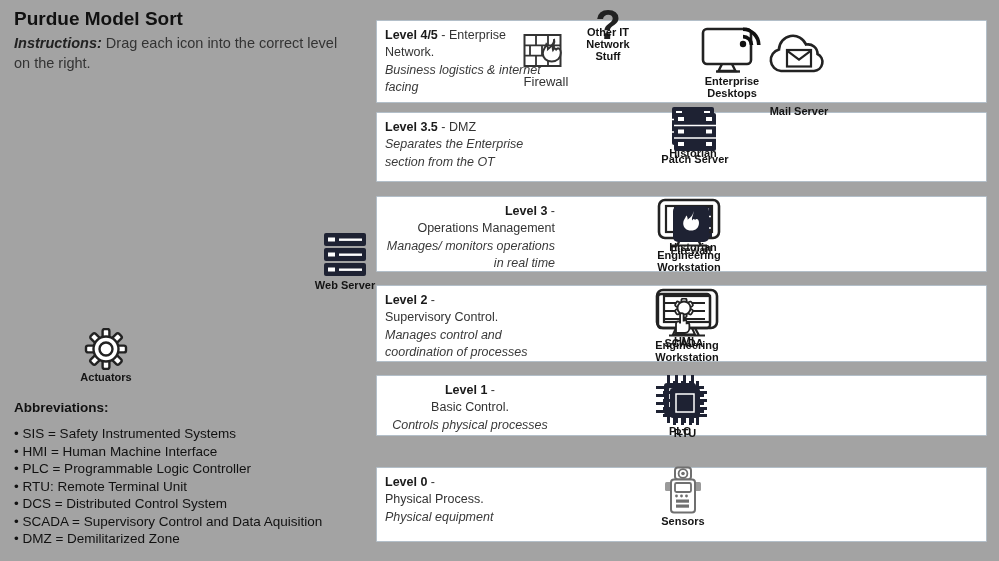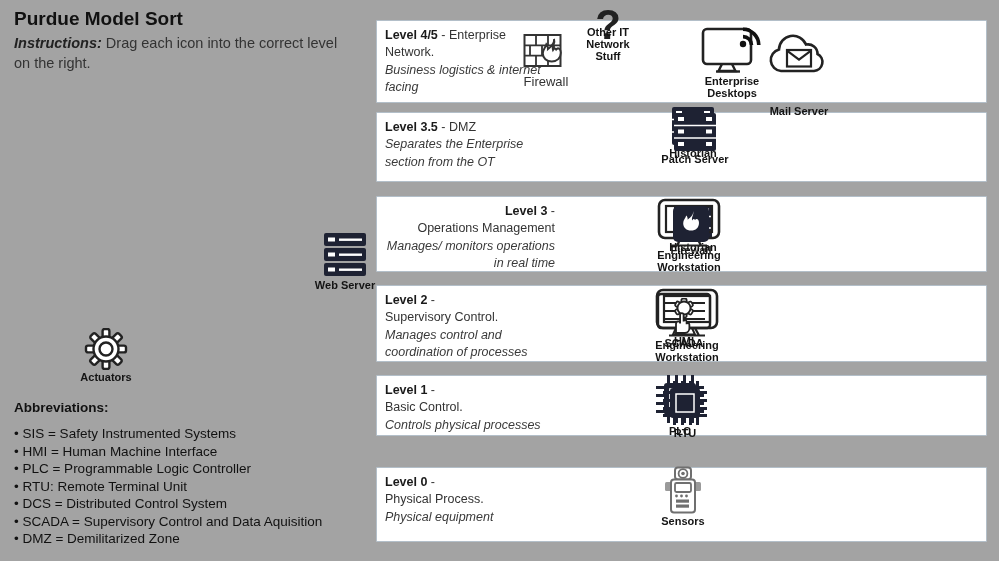--- a/index.html
+++ b/index.html
@@ -110,21 +110,21 @@
   </div>
 
   <div class="lvl-box" style="top:285px;height:77px;">
     <div class="lvl-text">
       <span class="b">Level 2</span><span> -</span>
       <div>Supervisory Control.</div>
       <div class="desc">Manages control and coordination of processes</div>
     </div>
   </div>
 
-  <div class="lvl-box" style="top:375px;height:61px;">
+  <div class="lvl-box" style="top:375px;height:61px;text-align:center;">
     <div class="lvl-text">
       <span class="b">Level 1</span><span> -</span>
       <div>Basic Control.</div>
       <div class="desc">Controls physical processes</div>
     </div>
   </div>
 
   <div class="lvl-box" style="top:467px;height:75px;">
     <div class="lvl-text">
       <span class="b">Level 0</span><span> -</span>

